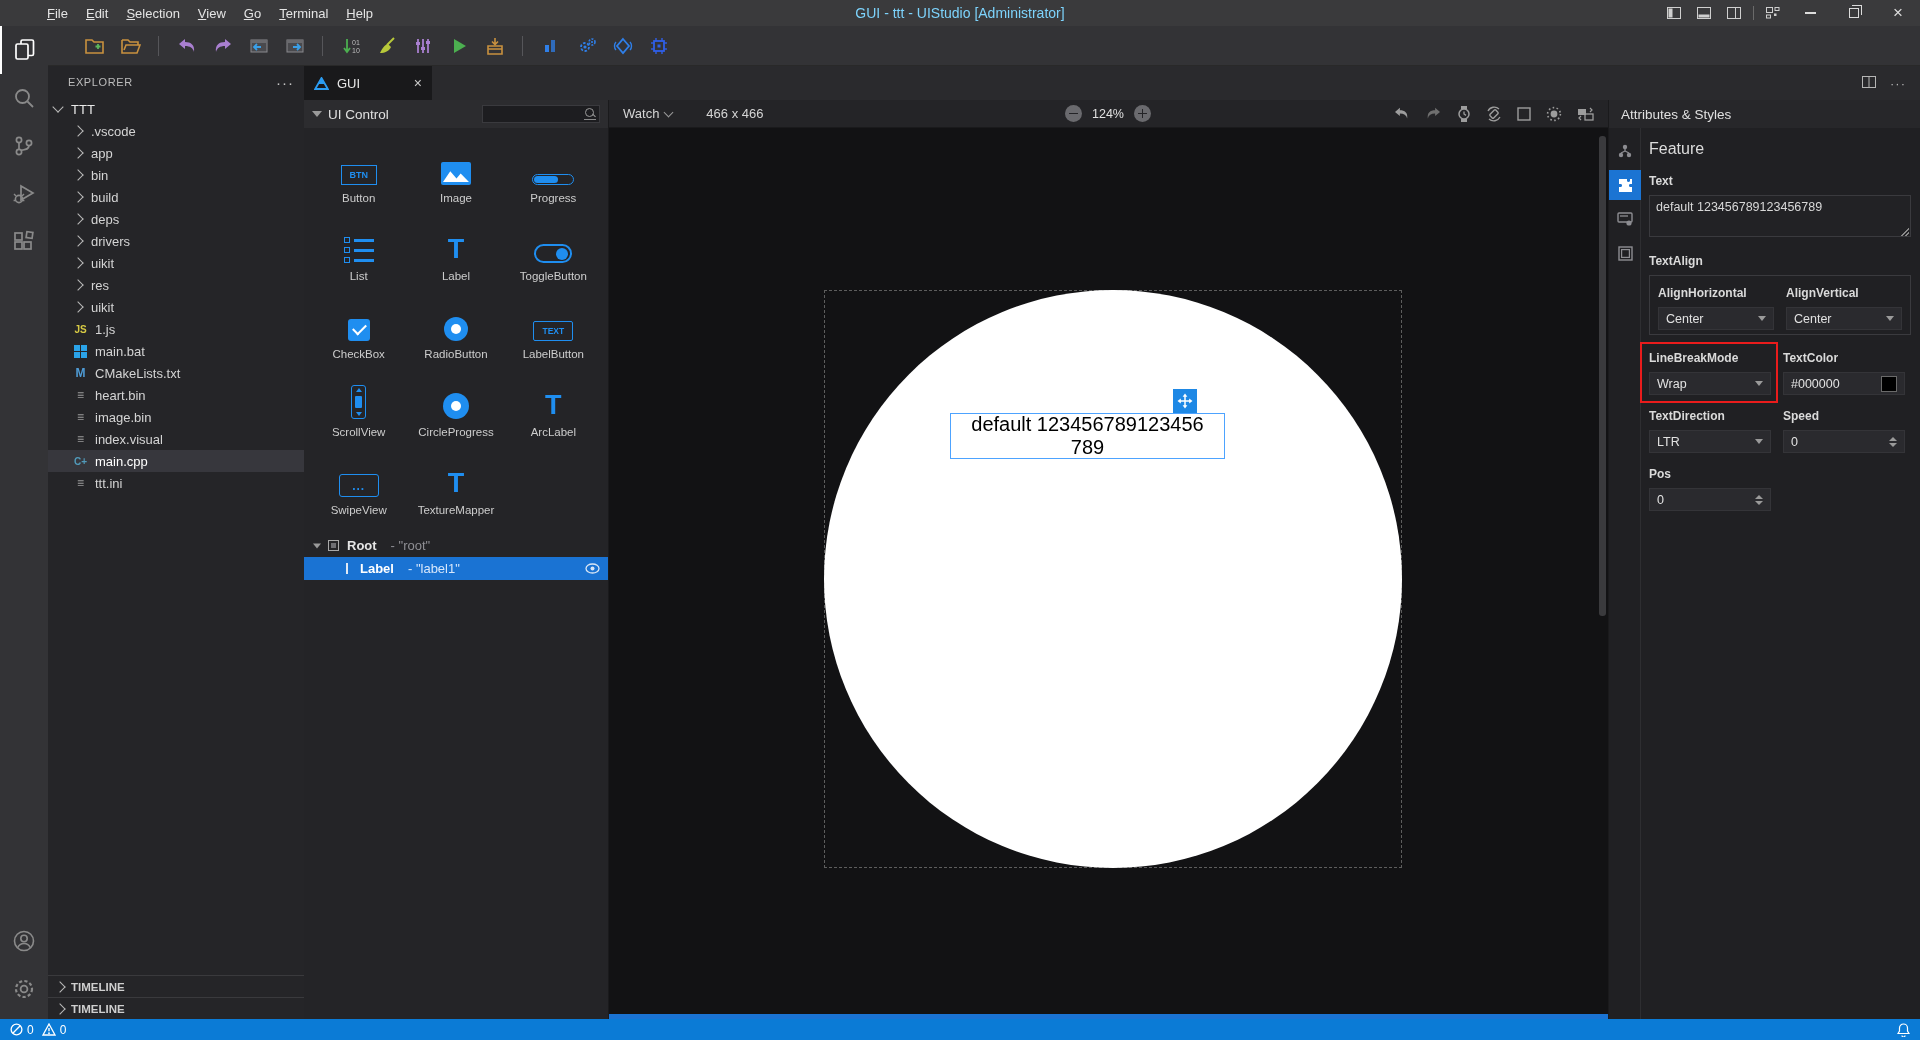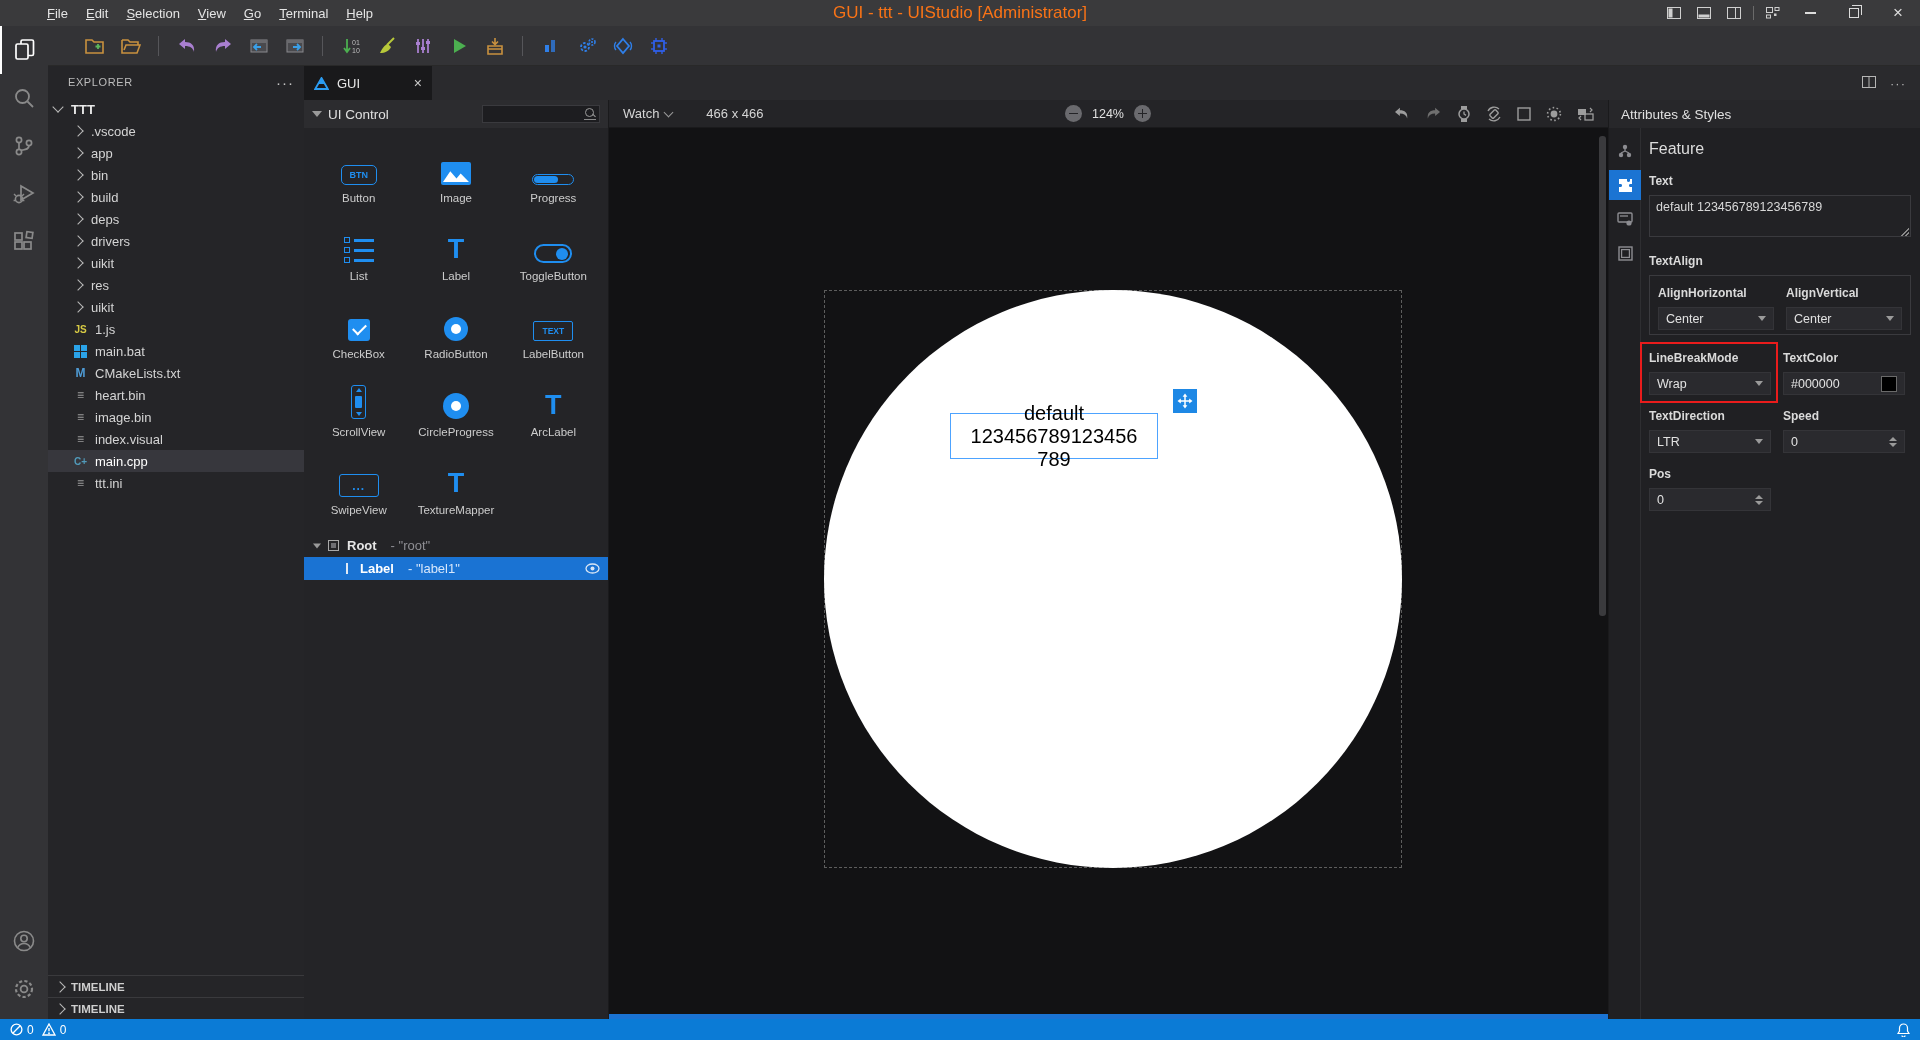--- a/index.html
+++ b/index.html
@@ -10,21 +10,21 @@
     --status:#0b7bd6; --red:#ea1c1c; --txt:#cccccc; --txt-dim:#8f8f94;
   }
   *{box-sizing:border-box;margin:0;padding:0}
   body{width:1920px;height:1040px;overflow:hidden;background:#1e1e1e;
        font-family:"Liberation Sans",sans-serif;color:var(--txt);font-size:13px;position:relative}
   
   .titlebar{height:26px;background:var(--bg-titlebar);display:flex;align-items:center;position:relative;z-index:5}
   .menus{display:flex;margin-left:38px}
   .menu-item{padding:0 9px;font-size:13px;color:#e4e4e4;cursor:default}
   .menu-item::first-letter{text-decoration:underline}
-  .window-title{position:absolute;left:50%;transform:translateX(-50%);font-size:17px;color:#f97316}
+  .window-title{position:absolute;left:50%;transform:translateX(-50%);font-size:14px;color:#7dd3fc}
   .tb-right{margin-left:auto;display:flex;align-items:center;height:100%}
   .tb-ic{width:30px;height:100%;display:flex;align-items:center;justify-content:center;color:#cfcfcf}
   .tb-sep{width:1px;height:14px;background:#6a6a6a;margin:0 4px}
   .win-btn{width:44px;height:100%;display:flex;align-items:center;justify-content:center;color:#dcdcdc;font-size:14px}
   .min-bar{width:11px;height:1.4px;background:#dcdcdc}
   .restore-box{width:10px;height:10px;border:1.2px solid #dcdcdc;position:relative}
   .restore-box::after{content:"";position:absolute;left:2px;top:-4px;width:9px;height:9px;border:1.2px solid #dcdcdc;border-left:none;border-bottom:none}
   
   .toolbar{position:absolute;left:48px;right:0;top:26px;height:40px;background:var(--bg-toolbar);
            display:flex;align-items:center;gap:11px;padding-left:34px;border-bottom:1px solid #292929}
@@ -40,21 +40,21 @@
              display:flex;align-items:center;padding:0 10px;font-size:12px;z-index:6}
   .sb-item{display:flex;align-items:center;gap:4px;margin-right:8px}
   .sb-right{margin-left:auto;display:flex;align-items:center}
   
   .sidebar{position:absolute;left:48px;top:66px;bottom:21px;width:256px;background:var(--bg-sidebar)}
   .expl-head{height:32px;display:flex;align-items:center;padding:0 10px 0 20px;font-size:11px;
              letter-spacing:.6px;color:#bdbdbd}
   .expl-actions{margin-left:auto;color:#c5c5c5;font-size:15px;letter-spacing:1px}
   .tree{font-size:13px;color:#d4d4d4}
   .trow{height:22px;display:flex;align-items:center;padding-left:24px;cursor:default;white-space:nowrap}
-  .trow.root{padding-left:6px;font-weight:bold;color:#e8e8e8}
+  .trow.root{padding-left:6px;font-weight:normal;color:#e8e8e8}
   .trow.selected{background:#37373d;color:#fff}
   .chev{width:8px;height:8px;border-right:1.4px solid #b9b9b9;border-bottom:1.4px solid #b9b9b9;
         display:inline-block;margin-right:9px;flex:0 0 auto}
   .chev.r{transform:rotate(-45deg);margin-left:2px}
   .chev.d{transform:rotate(45deg);margin-top:-4px}
   .ficon{width:17px;margin-right:6px;display:inline-flex;align-items:center;justify-content:center;
          font-weight:bold;flex:0 0 auto}
   .ficon.js{color:#d7ca44;font-size:10px}
   .ficon.cmake{color:#4f9cd6;font-size:12px}
   .ficon.lines{color:#9a9a9a;font-size:12px;font-weight:normal}
@@ -77,21 +77,21 @@
   .searchbox{margin-left:auto;width:118px;height:18px;background:#1d1d20;border:1px solid #3a3a3e;
              display:flex;align-items:center;padding:0 3px}
   .searchbox input{flex:1;background:transparent;border:none;outline:none;color:#ddd;font-size:11px;min-width:0}
   .mag{width:12px;height:12px;position:relative;flex:0 0 auto;border-bottom:1px solid #8a8a8a}
   .mag::before{content:"";position:absolute;left:1px;top:0;width:7px;height:7px;border:1.3px solid #9a9a9a;border-radius:50%}
   .mag::after{content:"";position:absolute;left:8px;top:7px;width:4px;height:1.3px;background:#9a9a9a;transform:rotate(45deg)}
   .palette{display:grid;grid-template-columns:1fr 1fr 1fr;padding:10px 6px 0 6px;row-gap:8px}
   .pal-item{height:70px;display:flex;flex-direction:column;align-items:center;justify-content:flex-end;gap:7px;padding-bottom:4px}
   .pi-label{font-size:11.5px;color:#cdcdcd}
   .pi-icon{display:flex;align-items:center;justify-content:center}
-  .ic-button{width:36px;height:20px;border:1.5px solid var(--blue);border-radius:5px;color:var(--blue);
+  .ic-button{width:36px;height:20px;border:1.5px solid var(--blue);border-radius:0;color:var(--blue);
              font-size:9px;font-weight:bold;display:flex;align-items:center;justify-content:center}
   .ic-image{width:30px;height:23px;background:var(--blue);border-radius:2px;position:relative;overflow:hidden}
   .ic-image::after{content:"";position:absolute;left:2px;bottom:3px;width:26px;height:12px;background:#fff;
                    clip-path:polygon(0 100%,28% 10%,52% 70%,68% 30%,100% 100%)}
   .ic-progress{width:42px;height:11px;border:1.5px solid var(--blue);border-radius:6px;position:relative}
   .ic-progress::after{content:"";position:absolute;left:1px;top:1px;bottom:1px;width:58%;background:var(--blue);border-radius:4px}
   .ic-list{display:flex;flex-direction:column;gap:4px}
   .ic-list div{display:flex;align-items:center;gap:4px}
   .ic-list i{width:6px;height:6px;border:1.4px solid var(--blue)}
   .ic-list b{width:20px;height:3px;background:var(--blue)}
@@ -134,21 +134,21 @@
   .size-label{margin-left:26px;color:#d5d5d5;font-size:13px}
   .zoomctl{position:absolute;left:456px;display:flex;align-items:center;gap:10px}
   .zbtn{width:17px;height:17px;border-radius:50%;background:#6a6a6e;position:relative}
   .zbtn::before{content:"";position:absolute;left:4px;top:7.6px;width:9px;height:1.8px;background:#242427}
   .zbtn.plus::after{content:"";position:absolute;left:7.6px;top:4px;width:1.8px;height:9px;background:#242427}
   .zoom-val{color:#e0e0e0;font-size:12.5px}
   .ctb-icons{margin-left:auto;display:flex;gap:15px;color:#9d9d9d;align-items:center}
   .canvas-body{position:relative;height:calc(100% - 28px);overflow:hidden}
   .screen-bounds{position:absolute;left:215px;top:162px;width:578px;height:578px;border:1px dashed #5d5d5d}
   .watch-face{position:absolute;left:215px;top:162px;width:578px;height:578px;border-radius:50%;background:#ffffff}
-  .canvas-label{position:absolute;left:341px;top:285px;width:208px;height:46px;border:1.5px solid #4da3ff;
+  .canvas-label{position:absolute;left:341px;top:285px;width:275px;height:46px;border:1.5px solid #4da3ff;
                 background:#fff;color:#000;font-size:20px;line-height:23px;text-align:center;
                 display:flex;flex-direction:column;justify-content:center}
   .move-handle{position:absolute;left:564px;top:261px;width:24px;height:24px;background:#1e88e5;
                display:flex;align-items:center;justify-content:center}
   .vscroll{position:absolute;right:2px;top:8px;width:7px;height:480px;background:#3a3a3d;border-radius:3px}
   .hscroll{position:absolute;left:0;right:0;bottom:0;height:5px;background:var(--sel)}
   
   .rightpanel{position:absolute;left:1608px;right:0;top:100px;bottom:21px;background:var(--bg-right);border-left:1px solid #1a1a1c}
   .rp-head{height:28px;background:var(--bg-panelheader);display:flex;align-items:center;padding:0 12px;
            font-size:13.5px;color:#e0e0e0}

